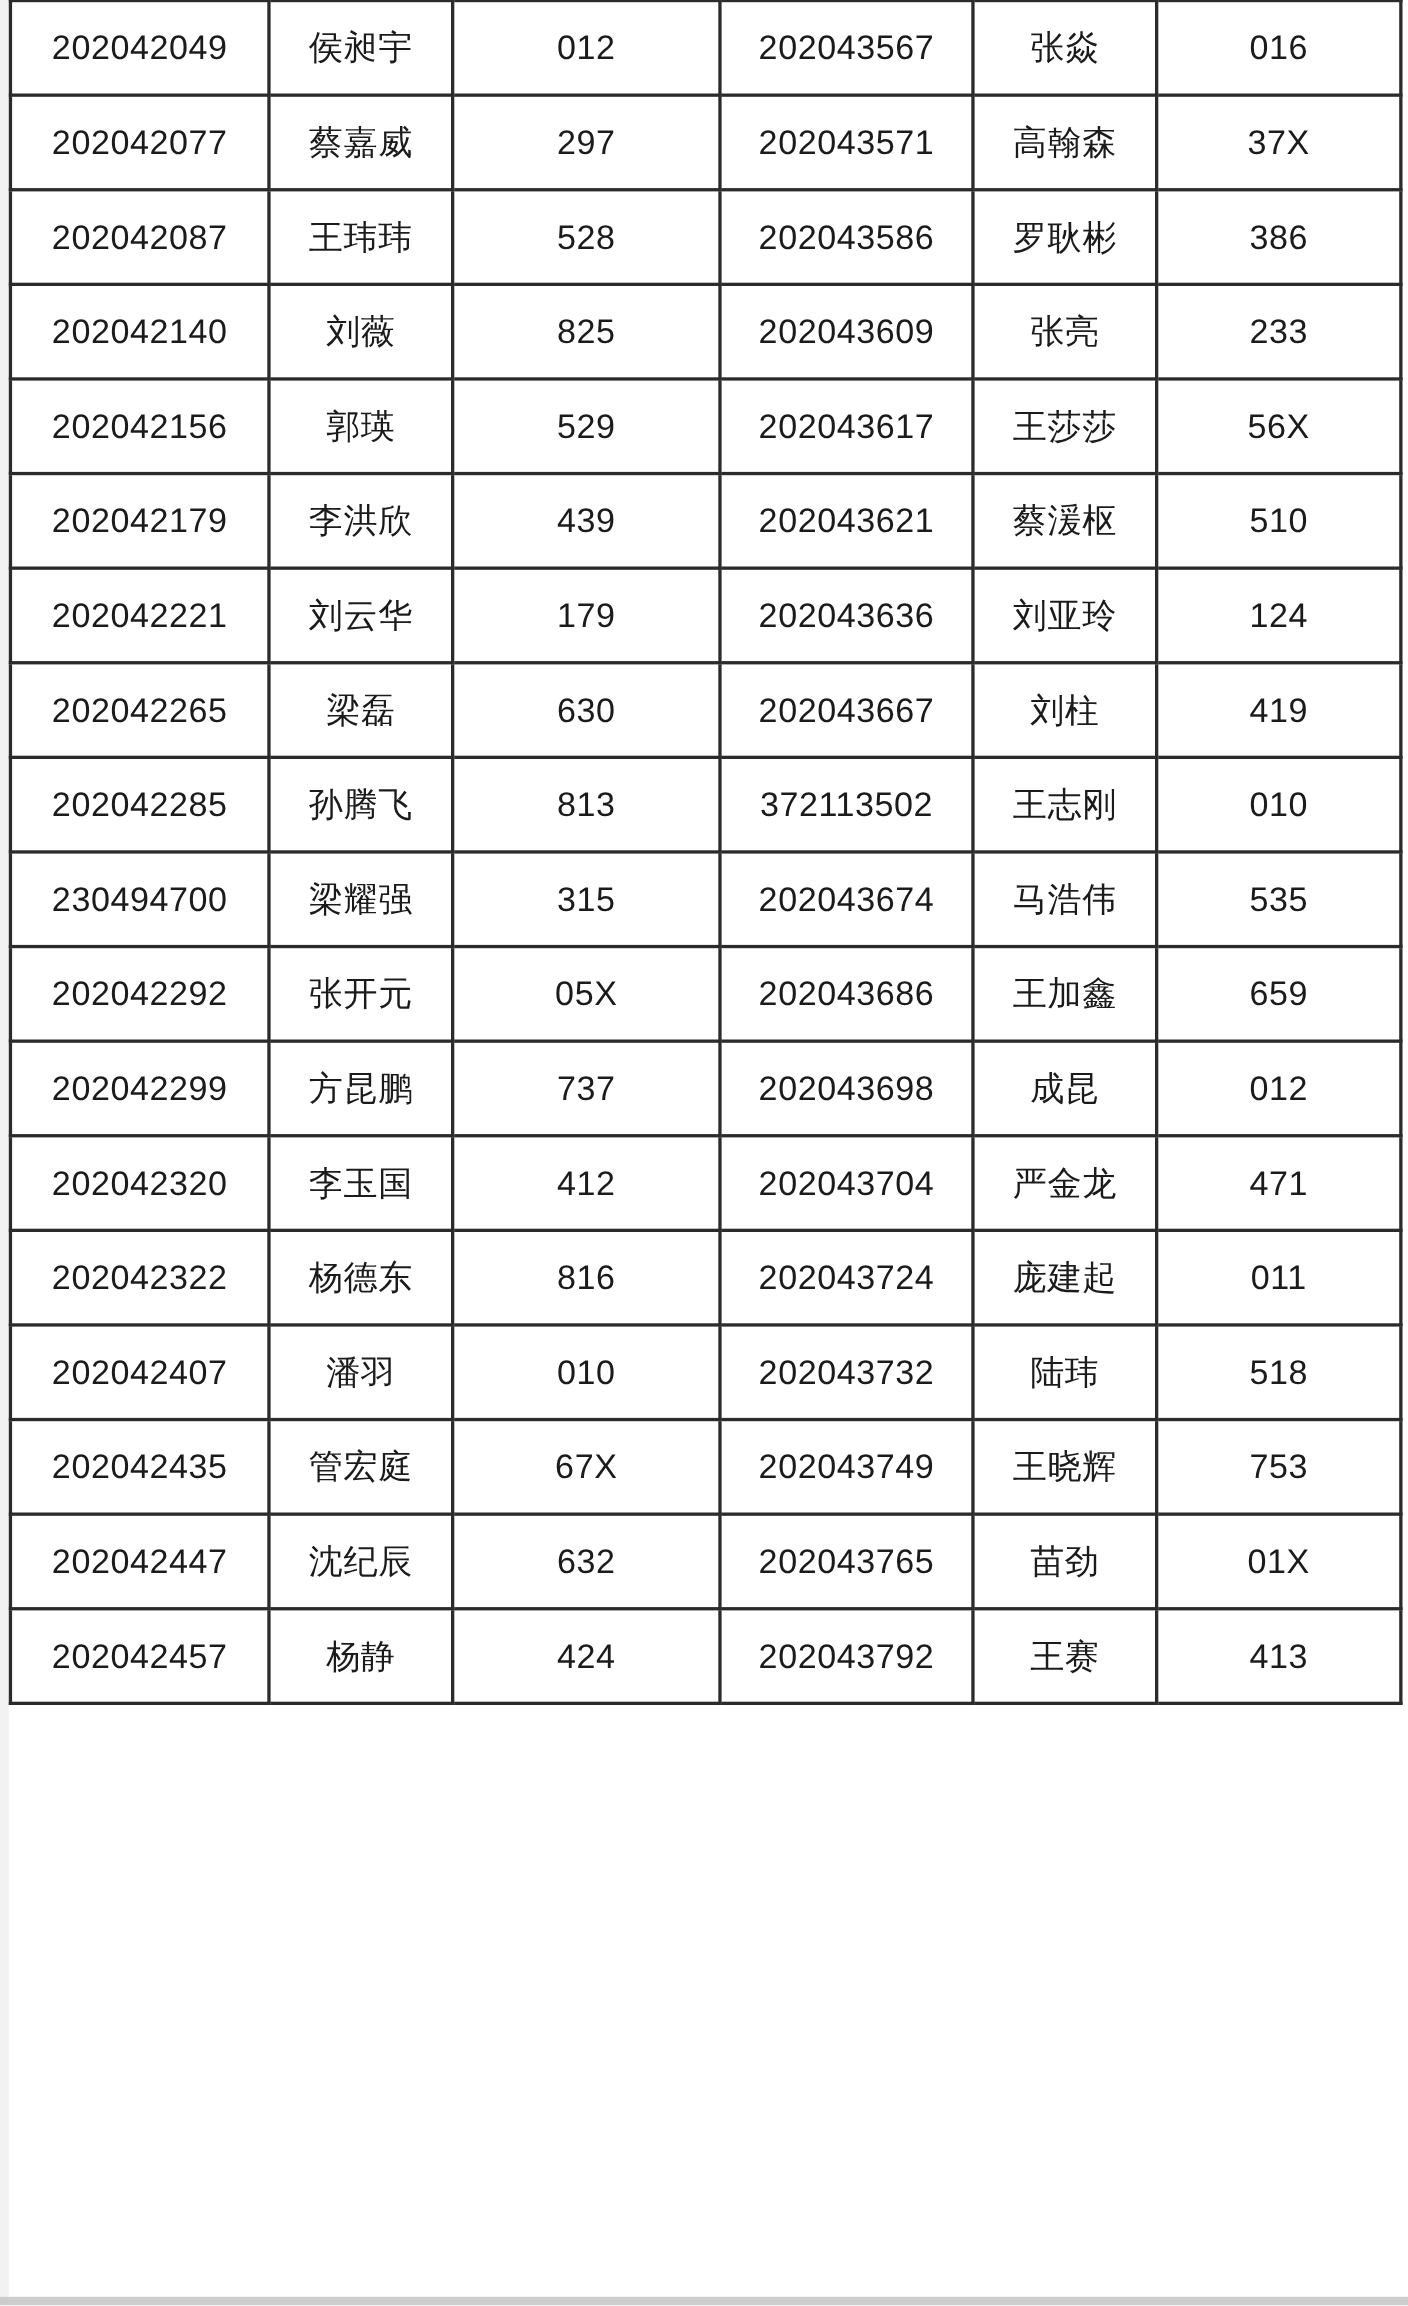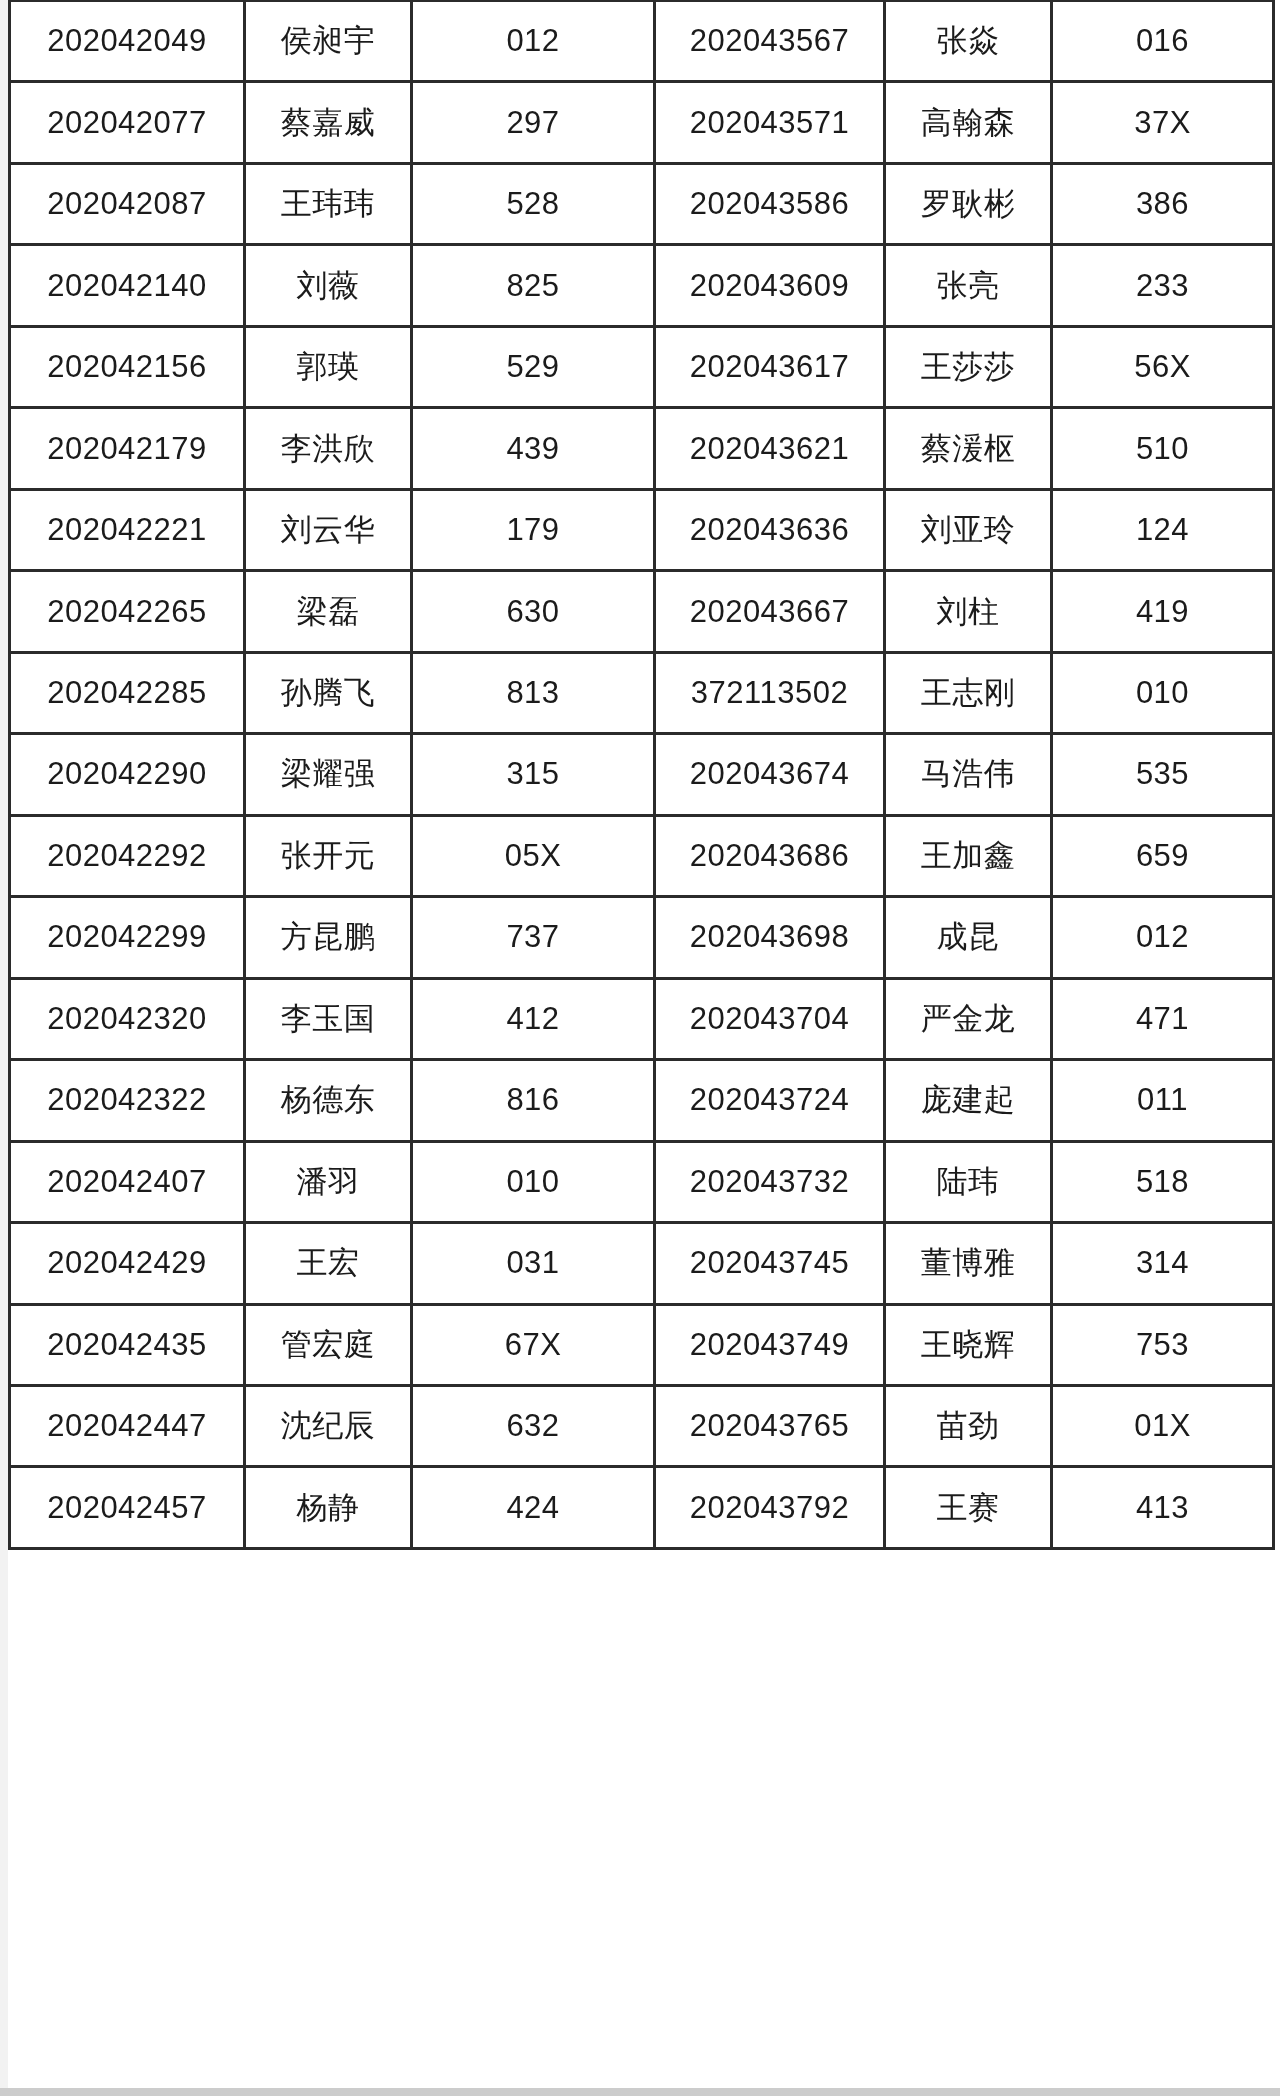--- a/index.html
+++ b/index.html
@@ -140,21 +140,21 @@
         </tr>
         <tr>
           <td>202042285</td>
           <td>孙腾飞</td>
           <td>813</td>
           <td>372113502</td>
           <td>王志刚</td>
           <td>010</td>
         </tr>
         <tr>
-          <td>202042290</td>
+          <td>230494700</td>
           <td>梁耀强</td>
           <td>315</td>
           <td>202043674</td>
           <td>马浩伟</td>
           <td>535</td>
         </tr>
         <tr>
           <td>202042292</td>
           <td>张开元</td>
           <td>05X</td>
@@ -188,28 +188,20 @@
         </tr>
         <tr>
           <td>202042407</td>
           <td>潘羽</td>
           <td>010</td>
           <td>202043732</td>
           <td>陆玮</td>
           <td>518</td>
         </tr>
         <tr>
-          <td>202042429</td>
-          <td>王宏</td>
-          <td>031</td>
-          <td>202043745</td>
-          <td>董博雅</td>
-          <td>314</td>
-        </tr>
-        <tr>
           <td>202042435</td>
           <td>管宏庭</td>
           <td>67X</td>
           <td>202043749</td>
           <td>王晓辉</td>
           <td>753</td>
         </tr>
         <tr>
           <td>202042447</td>
           <td>沈纪辰</td>

